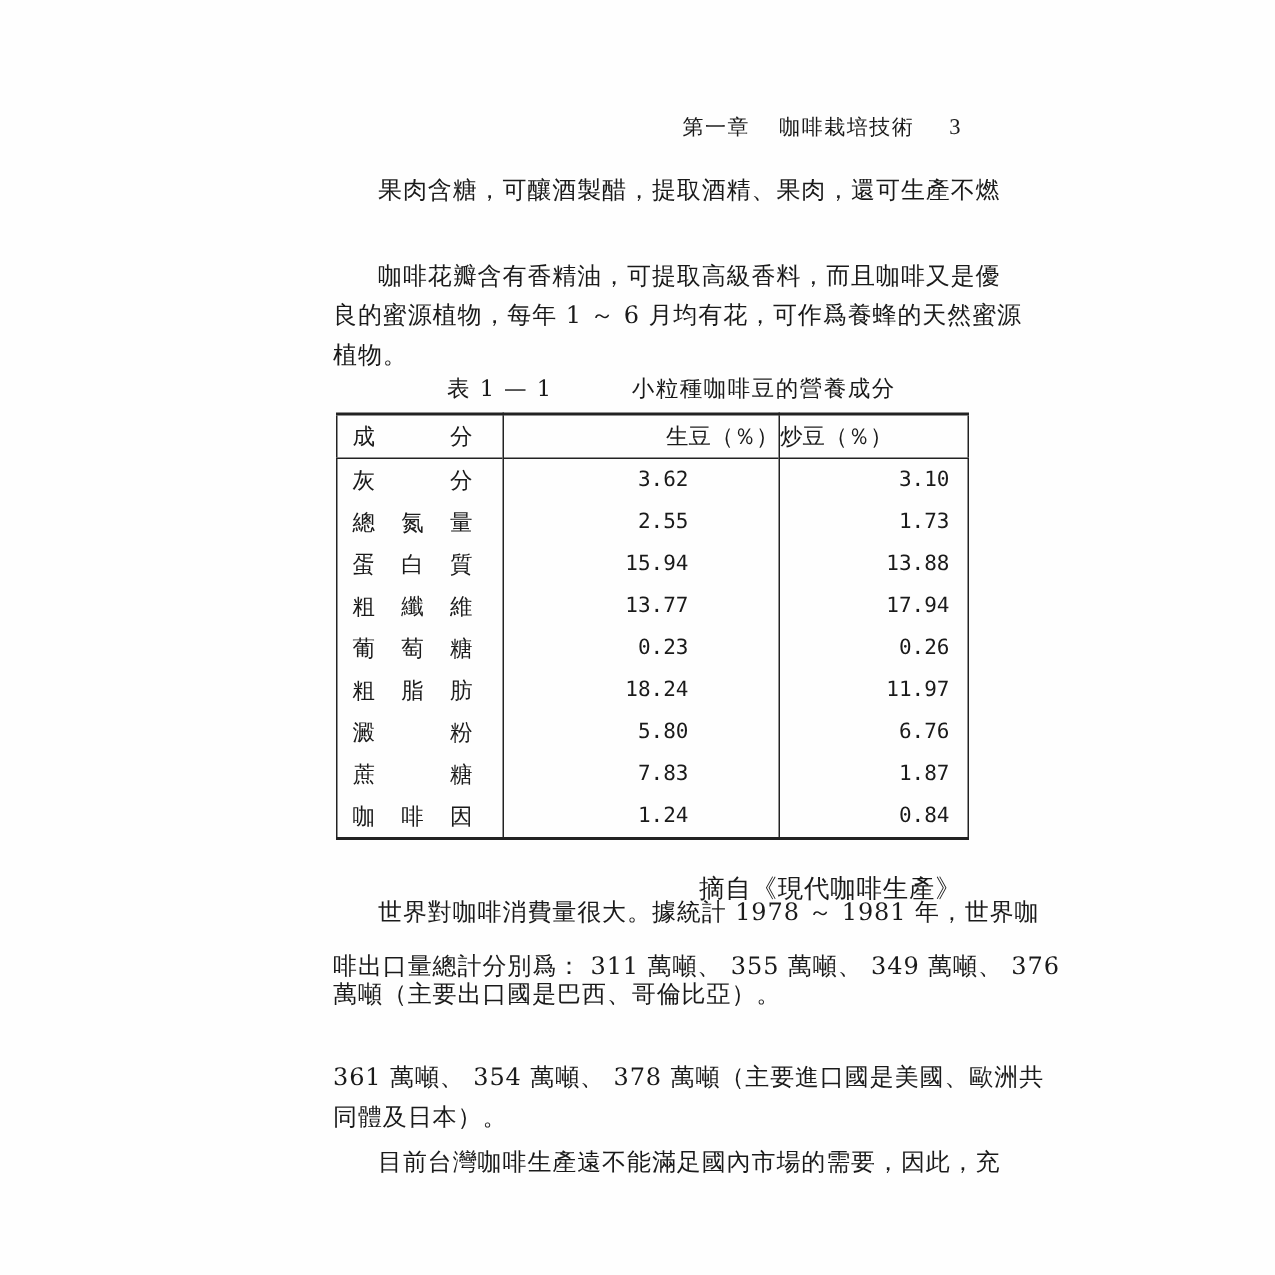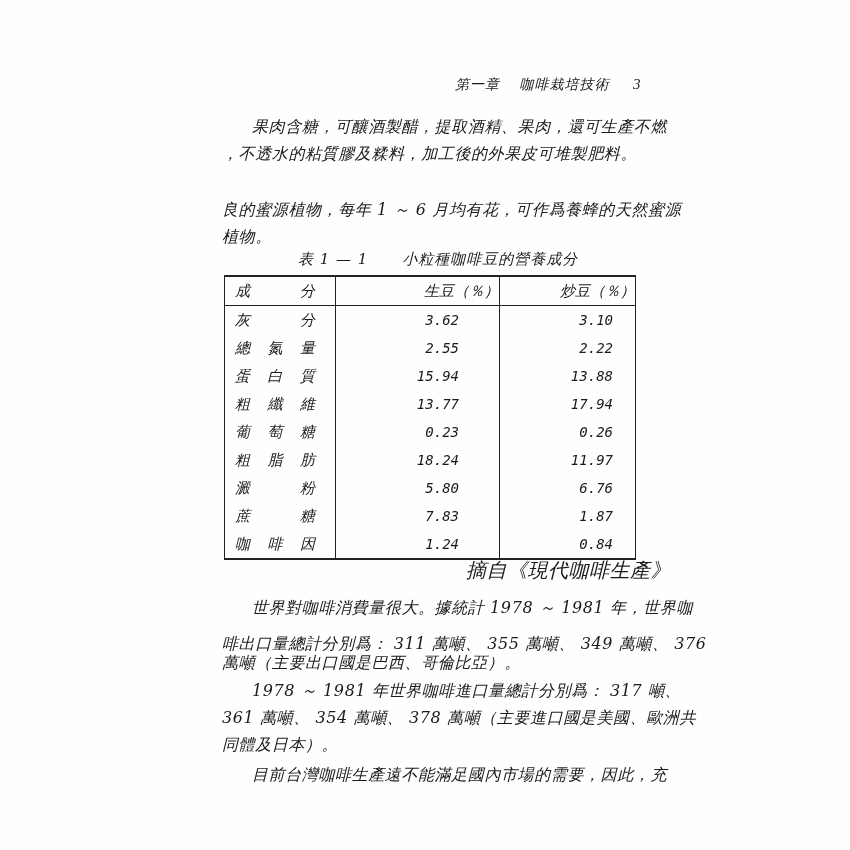--- a/index.html
+++ b/index.html
@@ -1,55 +1,55 @@
 <!DOCTYPE html>
 <html><head>
 <meta charset="utf-8">
 <style>
   html, body { margin: 0; padding: 0; background: #ffffff; }
   body { width: 850px; height: 850px; position: relative; overflow: hidden;
          font-family: "DejaVu Serif", "Liberation Serif", serif; color: #1a1a1a; }
-  .page { position: absolute; left: 0; top: 0; width: 850px; height: 850px; background: #fefefe; font-style: italic; }
+  .page { position: absolute; left: 0; top: 0; width: 850px; height: 850px; background: #fefefe; }
   .running-head { position: absolute; top: 76px; left: 455px; font-size: 14px; letter-spacing: 1px; white-space: nowrap; }
   .running-head .chap { margin-right: 14px; }
   .running-head .pg { margin-left: 18px; font-family: "Liberation Serif", serif; font-size: 15px; }
   .line { position: absolute; font-size: 16px; white-space: nowrap; letter-spacing: 0.6px; }
   .indent { left: 252px; text-align: right; }
   .flush { left: 222px; }
   .caption { position: absolute; top: 250px; left: 298px; font-size: 15px; letter-spacing: 1px; white-space: nowrap; }
-  .caption .num { margin-right: 28px; text-align: center; }
+  .caption .num { margin-right: 47px; text-align: center; }
   table.nut { position: absolute; left: 224px; top: 275px; border-collapse: collapse; font-size: 15px; }
   table.nut th, table.nut td { height: 28px; padding: 0; font-weight: normal; }
   table.nut { border-top: 2px solid #222; border-bottom: 2px solid #222; border-left: 1.5px solid #222; border-right: 1.5px solid #222; }
   table.nut thead tr { border-bottom: 1.5px solid #222; }
   .c1 { width: 110px; border-right: 1.5px solid #222; }
   .c2 { width: 123px; border-right: 1.5px solid #222; }
   .c3 { width: 113px; }
   .name { display: flex; justify-content: space-between; padding: 0 20px 0 10px; letter-spacing: 0; }
   .name span { display: inline-block; }
   td.num { text-align: right; font-family: "DejaVu Sans Mono", "Liberation Mono", monospace; font-size: 14px; }
-  td.num.v1 { padding-right: 40px; }
-  td.num.v2 { padding-right: 22px; }
+  td.num.v1 { padding-right: 60px; }
+  td.num.v2 { padding-right: 12px; }
   th.h2 { text-align: right; padding-left: 6px; }
-  th.h3 { text-align: right; padding-right: 6px; }
-  .source { position: absolute; top: 557px; left: 466px; font-size: 20px; white-space: nowrap; letter-spacing: 0.5px; }
+  th.h3 { text-align: left; padding-right: 6px; }
+  .source { position: absolute; top: 581px; left: 466px; font-size: 17px; white-space: nowrap; letter-spacing: 0.5px; }
 </style>
 </head>
 <body>
 
 <div class="page">
 
   <div class="running-head">
     <span class="chap">第一章</span>
     <span>咖啡栽培技術</span>
     <span class="pg">3</span>
   </div>
 
   <div class="line indent" style="top:117px">果肉含糖，可釀酒製醋，提取酒精、果肉，還可生產不燃</div>
-  <div class="line flush" style="top:144px">，不透水的粘質膠及糅料，加工後的外果皮可堆製肥料。</div>
+  <div class="line indent" style="top:174px">咖啡花瓣含有香精油，可提取高級香料，而且咖啡又是優</div>
   <div class="line flush" style="top:200px">良的蜜源植物，每年 1 ～ 6 月均有花，可作爲養蜂的天然蜜源</div>
   <div class="line flush" style="top:227px">植物。</div>
 
   <div class="caption">
     <span class="num">表 1 — 1</span>
     <span>小粒種咖啡豆的營養成分</span>
   </div>
 
   <table class="nut">
     <thead>
@@ -78,21 +78,21 @@
         </tr>
         <tr>
           <td class="c1">
             <div class="name">
               <span style="min-width: 15px;">總</span>
               <span style="min-width: 15px;">氮</span>
               <span style="min-width: 15px;">量</span>
             </div>
           </td>
           <td class="c2 num v1">2.55</td>
-          <td class="c3 num v2">2.22</td>
+          <td class="c3 num v2">1.73</td>
         </tr>
         <tr>
           <td class="c1">
             <div class="name">
               <span style="min-width: 15px;">蛋</span>
               <span style="min-width: 15px;">白</span>
               <span style="min-width: 15px;">質</span>
             </div>
           </td>
           <td class="c2 num v1">15.94</td>
@@ -165,18 +165,17 @@
           <td class="c3 num v2">0.84</td>
         </tr>
       </tbody>
   </table>
 
   <div class="source">摘自《現代咖啡生產》</div>
 
   <div class="line indent" style="top:598px">世界對咖啡消費量很大。據統計 1978 ～ 1981 年，世界咖</div>
   <div class="line flush" style="top:634px">啡出口量總計分別爲： 311 萬噸、 355 萬噸、 349 萬噸、 376</div>
   <div class="line flush" style="top:653px">萬噸（主要出口國是巴西、哥倫比亞）。</div>
-  <div class="line indent" style="top:681px">1978 ～ 1981 年世界咖啡進口量總計分別爲： 317 噸、</div>
   <div class="line flush" style="top:708px">361 萬噸、 354 萬噸、 378 萬噸（主要進口國是美國、歐洲共</div>
   <div class="line flush" style="top:735px">同體及日本）。</div>
   <div class="line indent" style="top:765px">目前台灣咖啡生產遠不能滿足國內市場的需要，因此，充</div>
 
 </div>
 
 </body></html>

